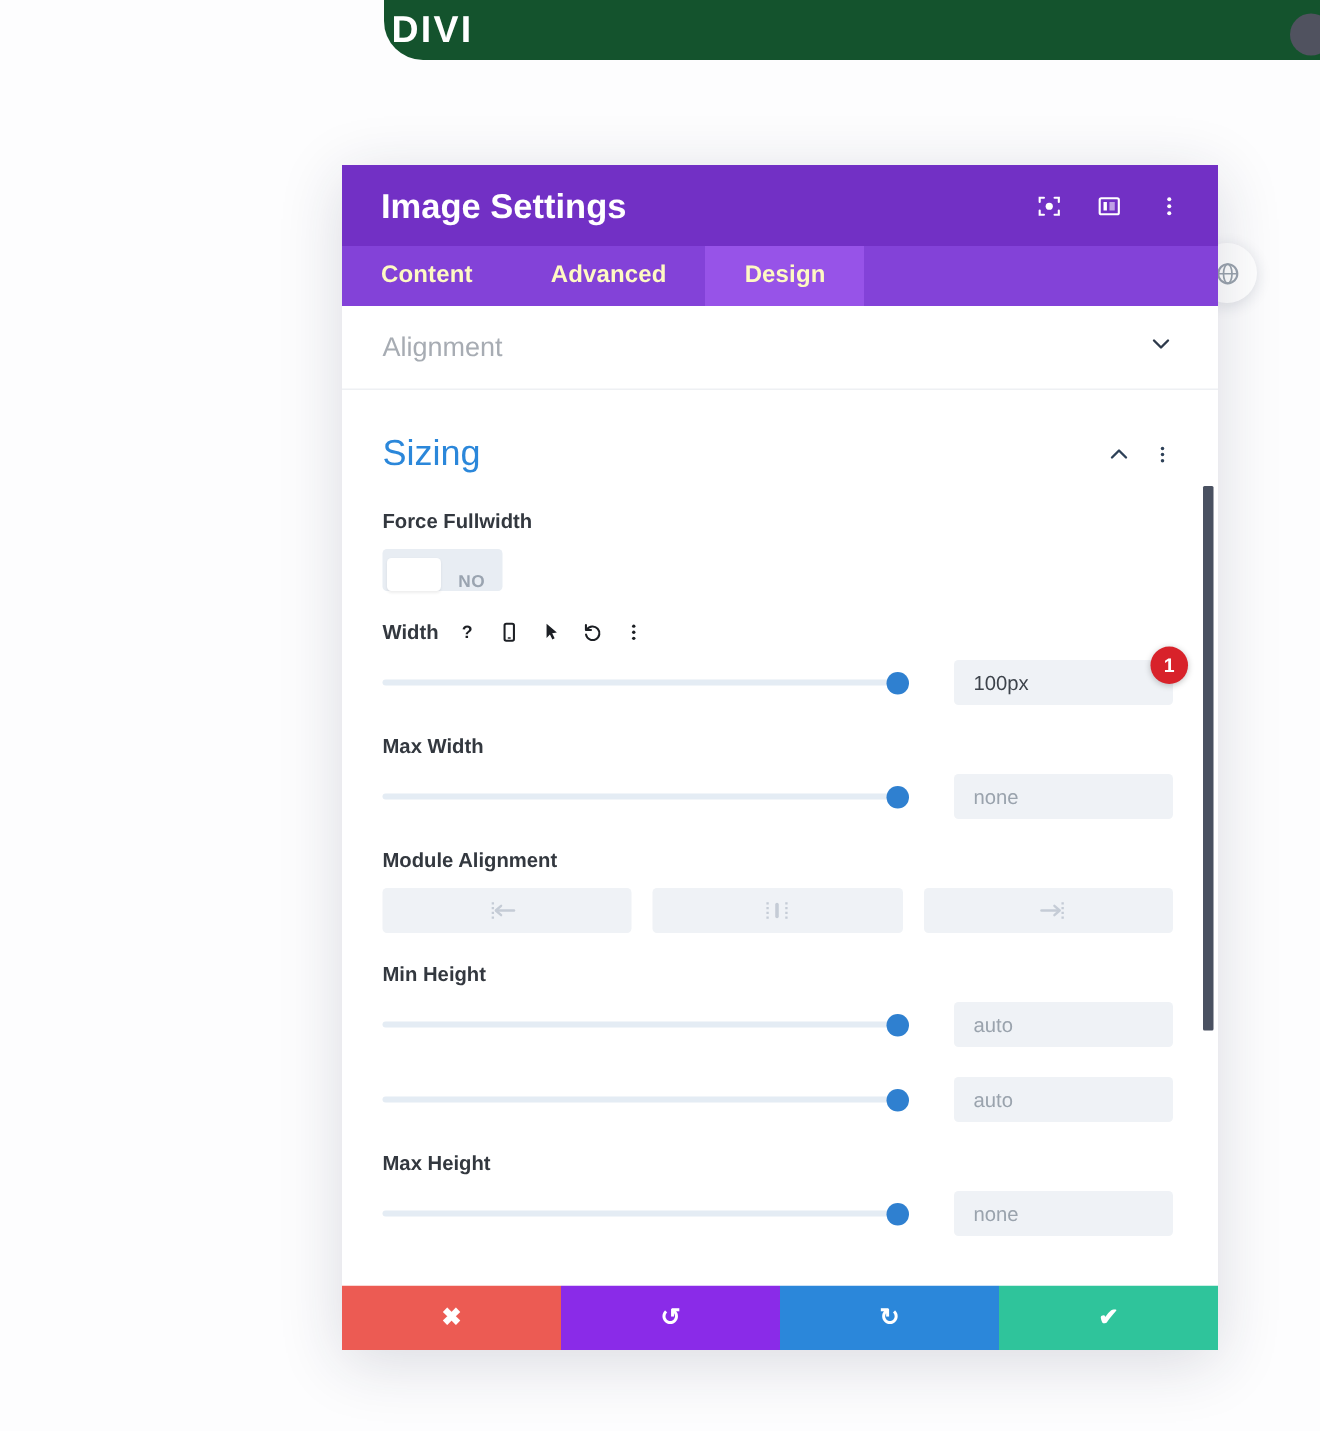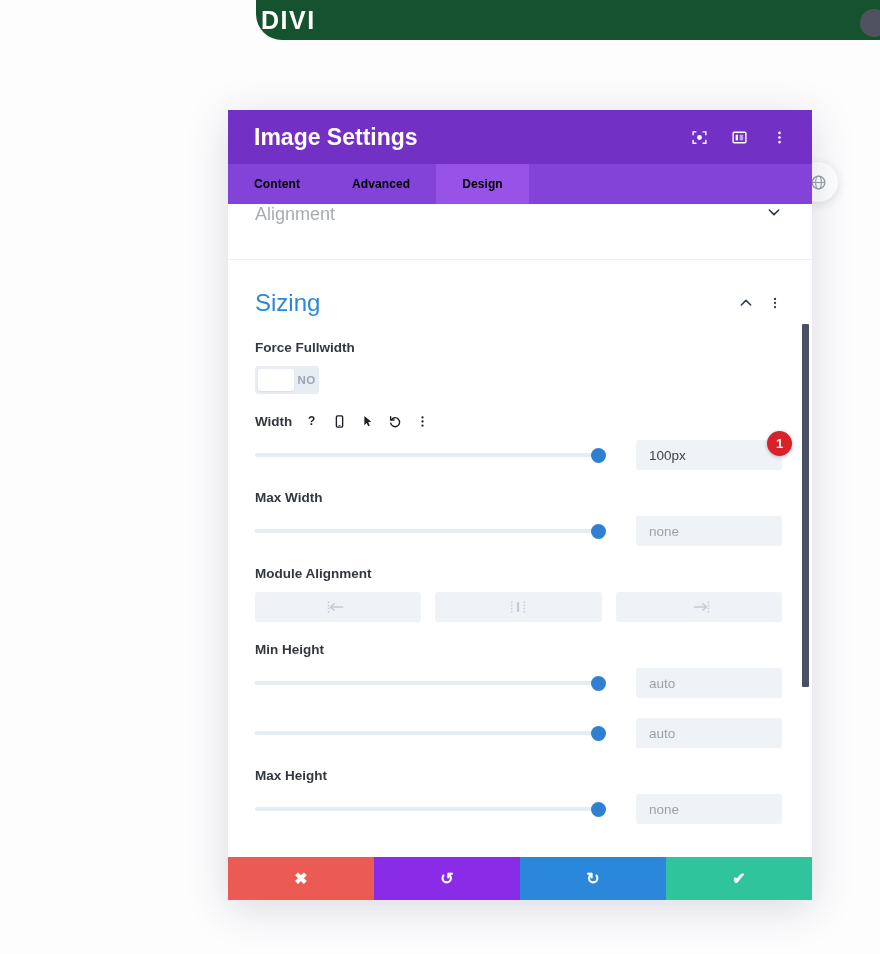--- a/index.html
+++ b/index.html
@@ -52,37 +52,37 @@
   }
   .hdr-icon {
     width: 30px; height: 30px; display: flex; align-items: center; justify-content: center;
     margin-left: 10px; cursor: pointer;
   }
 
   
   .tabs { height: 40px; background: #8342d8; display: flex; flex: 0 0 auto; }
   .tab {
     padding: 0 26px; display: flex; align-items: center;
-    color: #000000; font-size: 12px; font-weight: 600; cursor: pointer;
+    color: #fef9c3; font-size: 16px; font-weight: 600; cursor: pointer;
     letter-spacing: .1px;
   }
   .tab.active { background: #9753e8; }
 
   
   .modal-body {
     flex: 1 1 auto; background: #ffffff; position: relative; overflow: hidden;
   }
   .scroll-thumb {
     position: absolute; right: 3px; top: 120px; width: 7px; height: 363px;
     background: #4a5161; border-radius: 1px; z-index: 5;
   }
 
   
   .sec-collapsed {
-    height: 56px; display: flex; 
+    height: 56px; display: flex; align-items: center;
     padding: 0 30px 0 27px; border-bottom: 1px solid #eef0f3;
   }
   .sec-collapsed .sec-title {
     flex: 1; font-size: 18px; color: #a7acb3; font-weight: 400;
   }
 
   
   .sec-open-head {
     height: 60px; display: flex; align-items: center;
     padding: 26px 30px 0 27px;
@@ -95,22 +95,22 @@
   .field { padding: 0 30px 0 27px; margin-top: 20px; }
   .field-label {
     font-size: 13.5px; color: #33383f; font-weight: 700; margin-bottom: 11px;
     display: flex; align-items: center;
   }
   .label-icons { display: flex; align-items: center; margin-left: 12px; gap: 13px; }
   .label-icons .li { display: flex; align-items: center; justify-content: center; cursor: pointer; }
 
   
   .toggle {
-    width: 64px; height: 28px; background: #e8edf3; border-radius: 3px;
-    display: flex; align-items: center; cursor: pointer;
+    width: 80px; height: 28px; background: #e8edf3; border-radius: 3px;
+    display: flex; align-items: flex-end; cursor: pointer;
   }
   .toggle .knob {
     width: 36px; height: 22px; background: #ffffff; border-radius: 3px; margin-left: 3px;
     box-shadow: 0 1px 2px rgba(0,0,0,.07);
   }
   .toggle .tlabel {
     flex: 1; text-align: center; font-size: 11.5px; font-weight: 700; color: #9aa4b0;
     letter-spacing: .4px;
   }
 

